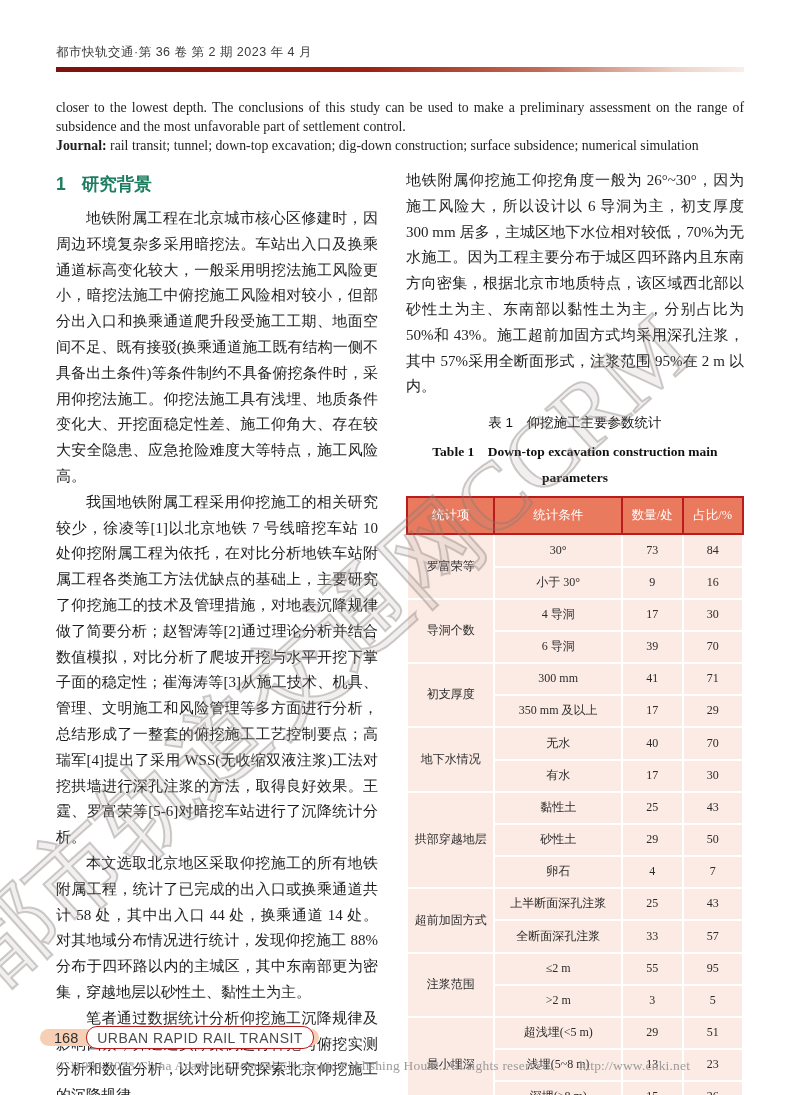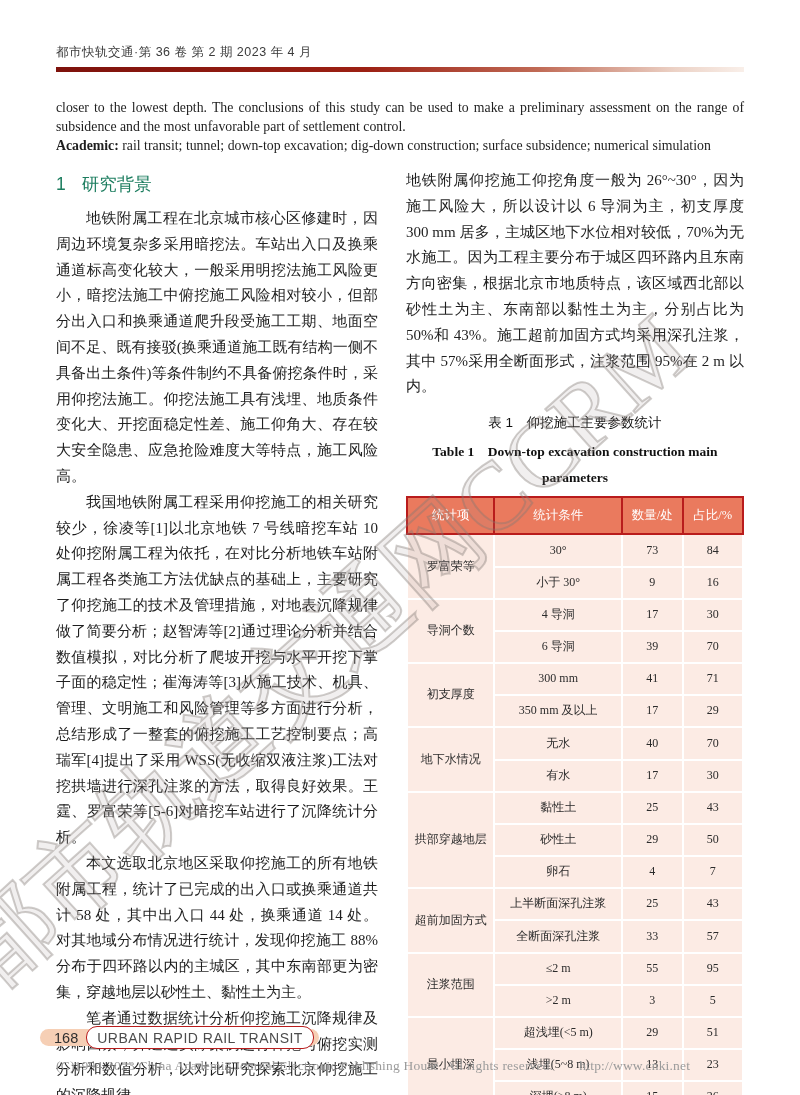--- a/index.html
+++ b/index.html
@@ -17,21 +17,21 @@
   .keywords{margin-top:0;}
   .kw-label{font-weight:bold;}
 
   
   .col{position:absolute;top:168px;font-size:15px;line-height:25.8px;text-align:justify;}
   .col-left{left:56px;width:322px;}
   .col-right{left:406px;width:338px;}
   .para{margin:0;text-indent:2em;}
   .para.noindent{text-indent:0;}
 
-  h2.sec{font-family:"Liberation Sans","DejaVu Sans",sans-serif;font-weight:normal;color:#1c7d5f;
+  h2.sec{font-family:"Liberation Sans","DejaVu Sans",sans-serif;font-weight:bold;color:#1c7d5f;
          font-size:17.5px;margin:4px 0 10px 0;line-height:24px;}
   h2.sec .sec-num{margin-right:16px;}
 
   
   .tbl-wrap{margin-top:10px;}
   .tbl-cap-zh{font-size:13.5px;font-weight:normal;text-align:center;color:#111;
               font-family:"Liberation Sans","DejaVu Sans",sans-serif;margin-bottom:3px;}
   .tbl-cap-en{font-size:13.5px;font-weight:bold;text-align:center;color:#111;margin-bottom:5px;}
   table.params{width:100%;border-collapse:collapse;font-size:12px;color:#2b2b2b;
                font-family:"Liberation Serif","DejaVu Serif",serif;}
@@ -62,21 +62,21 @@
 </head>
 <body>
 
 <div class="watermark">都市轨道交通网CCRM</div>
 
 <div class="journal-line">都市快轨交通·第 36 卷 第 2 期  2023 年 4 月</div>
 <div class="header-rule"></div>
 
 <div class="abstract">
   <div>closer to the lowest depth. The conclusions of this study can be used to make a preliminary assessment on the range of subsidence and the most unfavorable part of settlement control.</div>
-  <div class="keywords"><span class="kw-label">Academic:</span><span> rail transit; tunnel; down-top excavation; dig-down construction; surface subsidence; numerical simulation</span></div>
+  <div class="keywords"><span class="kw-label">Journal:</span><span> rail transit; tunnel; down-top excavation; dig-down construction; surface subsidence; numerical simulation</span></div>
 </div>
 
 <div class="col col-left">
   <h2 class="sec"><span class="sec-num">1</span><span>研究背景</span></h2>
   <p class="para">地铁附属工程在北京城市核心区修建时，因周边环境复杂多采用暗挖法。车站出入口及换乘通道标高变化较大，一般采用明挖法施工风险更小，暗挖法施工中俯挖施工风险相对较小，但部分出入口和换乘通道爬升段受施工工期、地面空间不足、既有接驳(换乘通道施工既有结构一侧不具备出土条件)等条件制约不具备俯挖条件时，采用仰挖法施工。仰挖法施工具有浅埋、地质条件变化大、开挖面稳定性差、施工仰角大、存在较大安全隐患、应急抢险难度大等特点，施工风险高。</p>
   <p class="para">我国地铁附属工程采用仰挖施工的相关研究较少，徐凌等[1]以北京地铁 7 号线暗挖车站 10 处仰挖附属工程为依托，在对比分析地铁车站附属工程各类施工方法优缺点的基础上，主要研究了仰挖施工的技术及管理措施，对地表沉降规律做了简要分析；赵智涛等[2]通过理论分析并结合数值模拟，对比分析了爬坡开挖与水平开挖下掌子面的稳定性；崔海涛等[3]从施工技术、机具、管理、文明施工和风险管理等多方面进行分析，总结形成了一整套的俯挖施工工艺控制要点；高瑞军[4]提出了采用 WSS(无收缩双液注浆)工法对挖拱墙进行深孔注浆的方法，取得良好效果。王霆、罗富荣等[5-6]对暗挖车站进行了沉降统计分析。</p>
   <p class="para">本文选取北京地区采取仰挖施工的所有地铁附属工程，统计了已完成的出入口或换乘通道共计 58 处，其中出入口 44 处，换乘通道 14 处。对其地域分布情况进行统计，发现仰挖施工 88%分布于四环路以内的主城区，其中东南部更为密集，穿越地层以砂性土、黏性土为主。</p>
   <p class="para">笔者通过数据统计分析仰挖施工沉降规律及影响因素，并通过实际案例进行仰挖与俯挖实测分析和数值分析，以对比研究探索北京仰挖施工的沉降规律。</p>
 
 </div>

